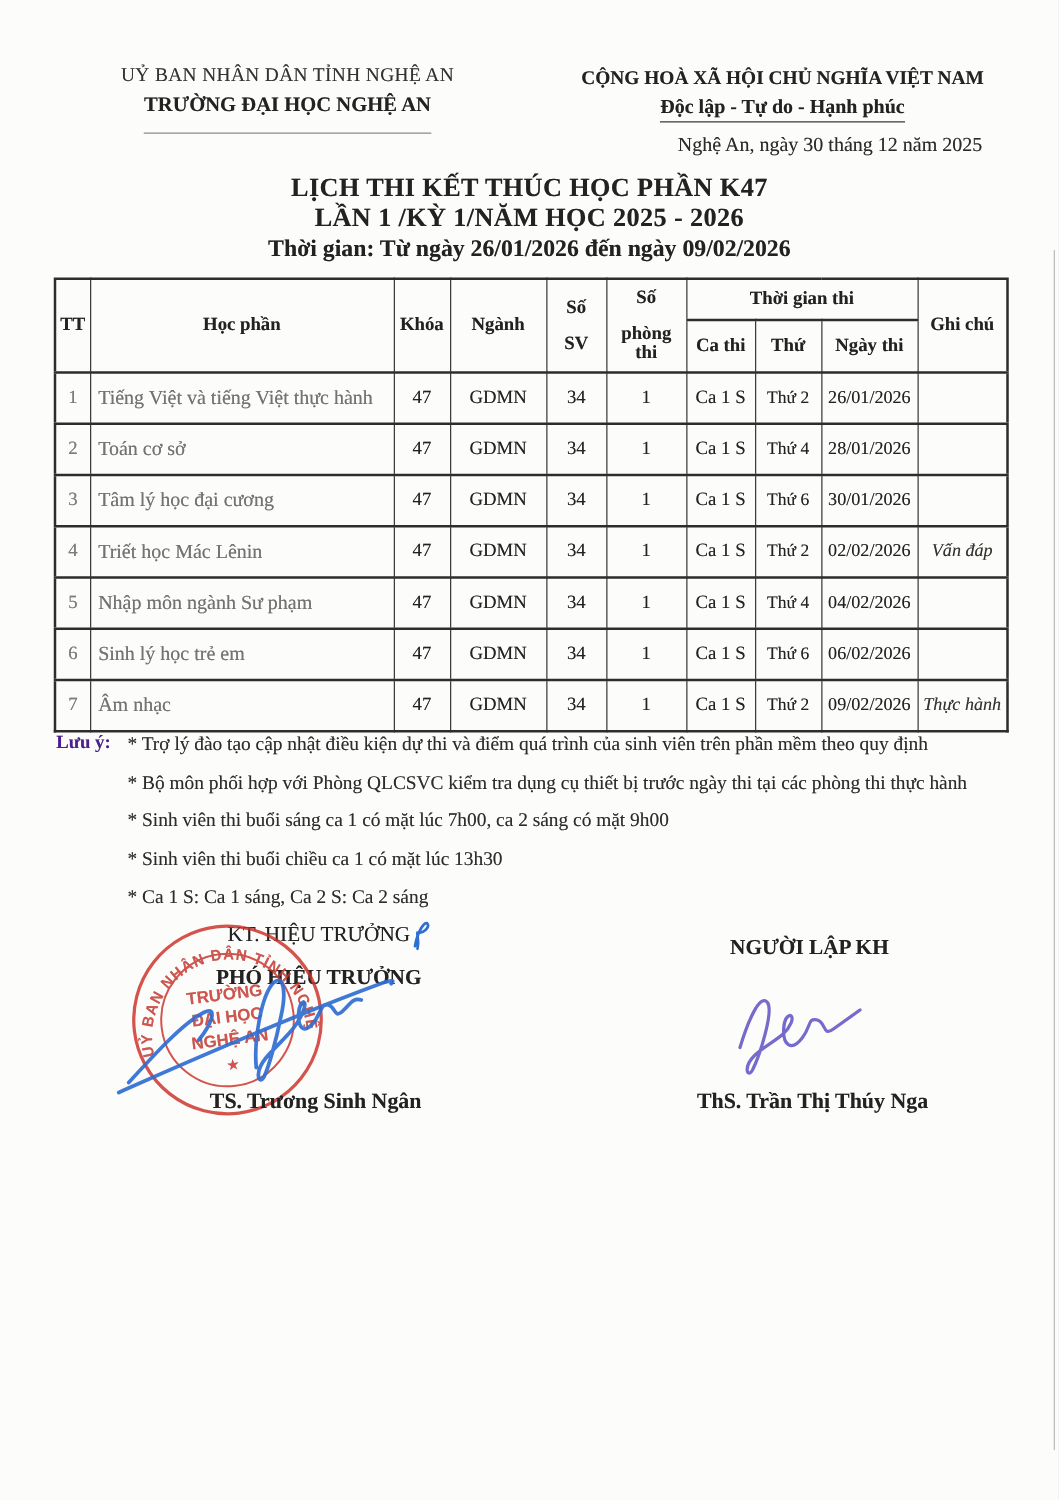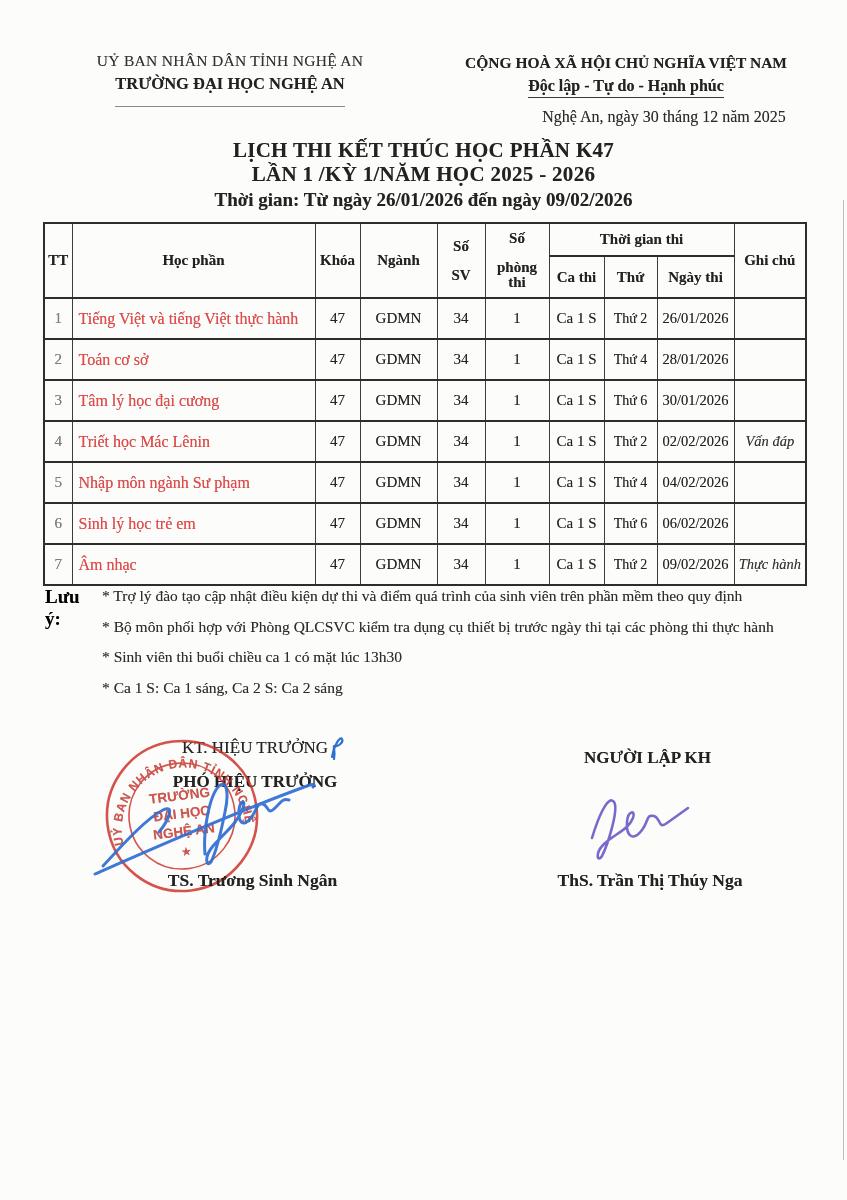--- a/index.html
+++ b/index.html
@@ -35,27 +35,27 @@
     font-size: 15px; text-align: center; vertical-align: middle;
     padding: 0 2px; overflow: hidden;
   }
   .exam-table { border: 2px solid #2d2d2b; }
   .exam-table tr { border-top: 2px solid #2d2d2b; }
   .exam-table thead th { font-weight: bold; font-size: 15px; }
   .exam-table .two-line { line-height: 1; }
   .exam-table .two-line b { display: block; padding: 7px 0; }
   .exam-table tbody td { height: 41px; }
   .c-tt { color: #7c7c78; font-size: 14px; }
-  .c-hp { text-align: left !important; padding-left: 6px !important; font-size: 16px !important; color: #ef4444; }
+  .c-hp { text-align: left !important; padding-left: 6px !important; font-size: 16px !important; color: #737373; }
   .c-thu { font-size: 14px !important; }
   .c-ngay { font-size: 14.5px !important; }
   .c-ghi { font-style: italic; font-size: 14.5px !important; color: #33332f; }
   
   .notes { position: absolute; left: 45px; top: 586px; width: 770px; display: flex; }
-  .notes .lbl { font-weight: bold; font-size: 19px; width: 55px; flex: none; color: #000000; }
+  .notes .lbl { font-weight: bold; font-size: 15px; width: 55px; flex: none; color: #4c1d95; }
   .notes .items { margin-left: 2px; }
   .notes .items div { font-size: 15.5px; color: #2d2d2b; margin-bottom: 10.5px; line-height: 20px; }
   
   .sig-left-title { position: absolute; left: 140px; top: 738px; width: 230px; text-align: center; z-index: 2; }
   .sig-left-title .s1 { font-size: 17px; font-weight: normal; }
   .sig-left-title .s2 { font-size: 17px; font-weight: bold; margin-top: 14px; }
   .sig-right-title { position: absolute; left: 535px; top: 748px; width: 225px; text-align: center; font-size: 17px; font-weight: bold; }
   .sig-left-name  { position: absolute; left: 115px; top: 870px; width: 275px; text-align: center; font-size: 17.5px; font-weight: bold; z-index: 5; }
   .sig-right-name { position: absolute; left: 505px; top: 870px; width: 290px; text-align: center; font-size: 17.5px; font-weight: bold; }
   
@@ -209,20 +209,21 @@
         <td class="c-ghi">Thực hành</td>
       </tr>
     </tbody>
   </table>
 
   <div class="notes">
     <div class="lbl">Lưu ý:</div>
     <div class="items">
       <div>* Trợ lý đào tạo cập nhật điều kiện dự thi và điểm quá trình của sinh viên trên phần mềm theo quy định</div>
       <div>* Bộ môn phối hợp với Phòng QLCSVC kiểm tra dụng cụ thiết bị trước ngày thi tại các phòng thi thực hành</div>
+      <div>* Sinh viên thi  buổi sáng ca 1 có mặt lúc 7h00, ca 2 sáng có mặt 9h00</div>
       <div>* Sinh viên thi buổi chiều ca 1 có mặt lúc 13h30</div>
       <div>* Ca 1 S: Ca 1 sáng, Ca 2 S: Ca 2 sáng</div>
     </div>
   </div>
 
   <div class="sig-left-title">
     <div class="s1">KT. HIỆU TRƯỞNG</div>
     <div class="s2">PHÓ HIỆU TRƯỞNG</div>
   </div>
   <div class="sig-left-name">TS. Trương Sinh Ngân</div>

